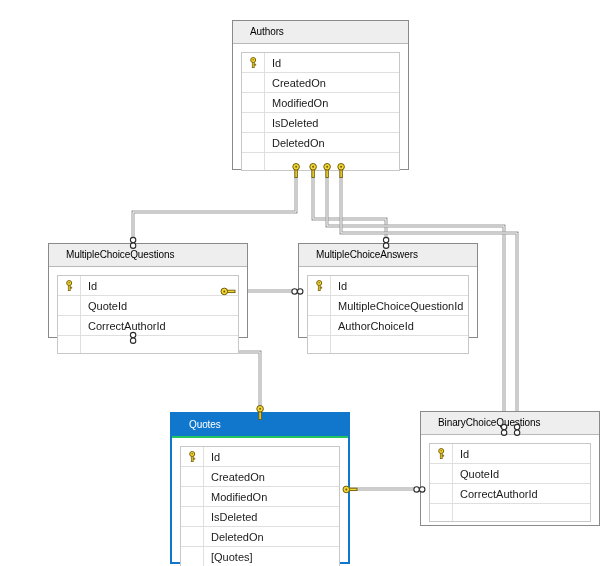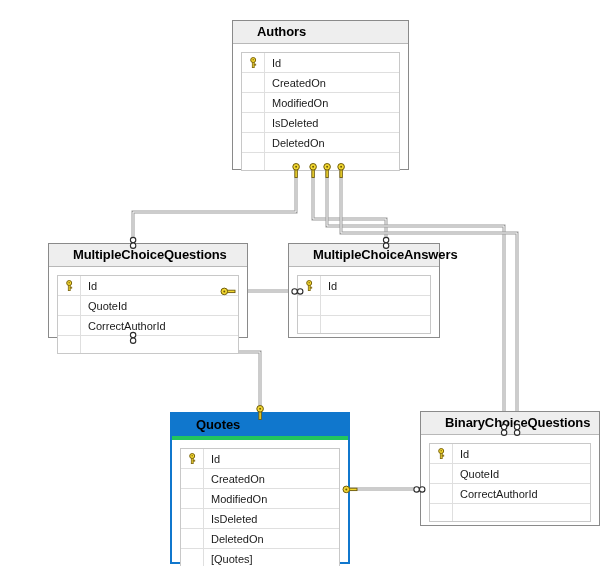--- a/index.html
+++ b/index.html
@@ -23,22 +23,22 @@
     position:absolute;z-index:3;
     background:#ffffff;
     border:1px solid #8a8a8a;
     box-sizing:border-box;
     box-shadow:0 0 0 1px #ffffff inset;
   }
   .tbl .hdr{
     height:22px;line-height:22px;
     background:#eeeeee;
     border-bottom:1px solid #b8b8b8;
-    font-weight:bold;font-size:13px;color:#000000;
-    padding-left:24px;
+    font-weight:normal;font-size:10px;color:#000000;
+    padding-left:17px;
     white-space:nowrap;
     letter-spacing:-0.1px;
   }
   .grid{
     border:1px solid #c8c8c8;
     margin:8px;
     box-sizing:border-box;
     background:#ffffff;
   }
   .row{
@@ -53,21 +53,21 @@
     border-right:1px solid #dfdfdf;
     display:flex;align-items:center;justify-content:center;
     background:#ffffff;
   }
   .row .nm{padding-left:7px;white-space:nowrap;overflow:hidden;}
   .row.blank{height:17px;border-bottom:none;}
   .row.blank .pk{border-right:1px solid #dfdfdf;}
 
   
   .tbl.sel{border:2px solid #1077CD;}
-  .tbl.sel .hdr{background:#1077CD;color:#000000;border-bottom:4px solid #22c55e;}
+  .tbl.sel .hdr{background:#1077CD;color:#ffffff;border-bottom:2px solid #22c55e;}
 
   
   .keyico{display:block;width:11px;height:11px;}
 
   
   .mark{position:absolute;z-index:4;}
   .mark svg{display:block;}
 </style>
 </head>
 <body>
@@ -153,38 +153,43 @@
           <div class="row">
             <div class="pk"></div>
             <div class="nm">CorrectAuthorId</div>
           </div>
           <div class="row blank">
             <div class="pk"></div>
             <div class="nm"></div>
           </div>
         </div>
       </div>
-      <div class="tbl" style="left: 288px; top: 243px; width: 152px; height: 95px;">
+      <div class="tbl" style="left: 298px; top: 243px; width: 180px; height: 95px;">
         <div class="hdr">MultipleChoiceAnswers</div>
         <div class="grid">
           <div class="row">
             <div class="pk">
               <svg viewBox="0 0 11 11" class="keyico">
                 <g>
                   <rect x="4.3" y="4.6" width="1.9" height="6" fill="#f4d930" stroke="#7a6310" stroke-width="0.8"></rect>
                   <rect x="6.2" y="7.1" width="1.6" height="1.1" fill="#f4d930" stroke="#7a6310" stroke-width="0.7"></rect>
                   <circle cx="5.2" cy="3" r="2.5" fill="#f4d930" stroke="#7a6310" stroke-width="1"></circle>
                   <circle cx="5.2" cy="2.8" r="0.8" fill="#8a7414"></circle>
                 </g>
               </svg>
             </div>
             <div class="nm">Id</div>
           </div>
           <div class="row">
             <div class="pk"></div>
+            <div class="nm">MultipleChoiceQuestionId</div>
+          </div>
+          <div class="row">
+            <div class="pk"></div>
+            <div class="nm">AuthorChoiceId</div>
           </div>
           <div class="row blank">
             <div class="pk"></div>
             <div class="nm"></div>
           </div>
         </div>
       </div>
       <div class="tbl sel" style="left: 170px; top: 412px; width: 180px; height: 152px;">
         <div class="hdr">Quotes</div>
         <div class="grid">

